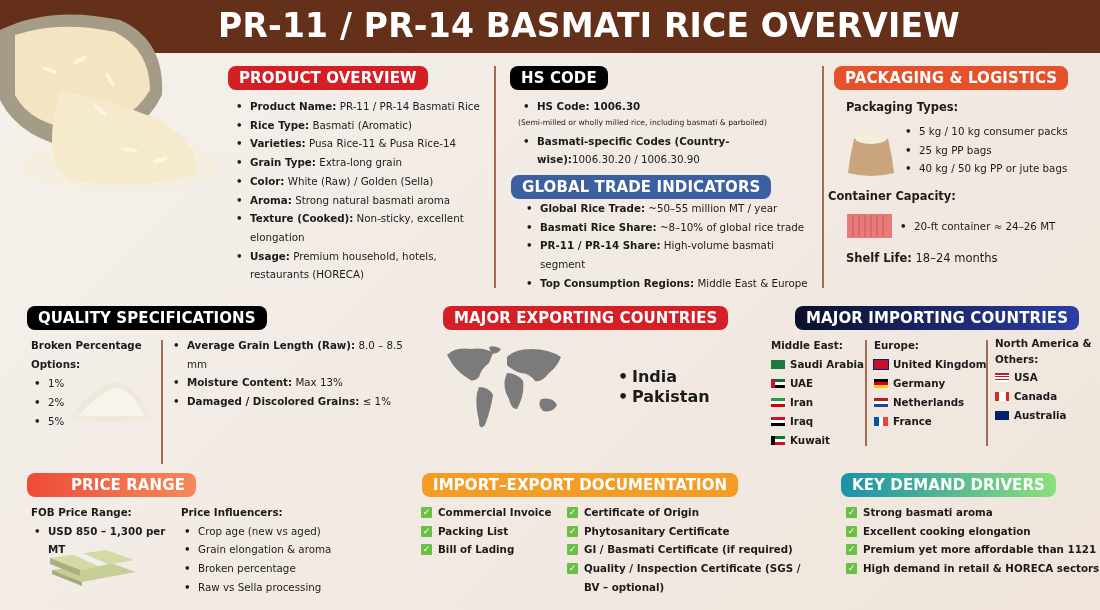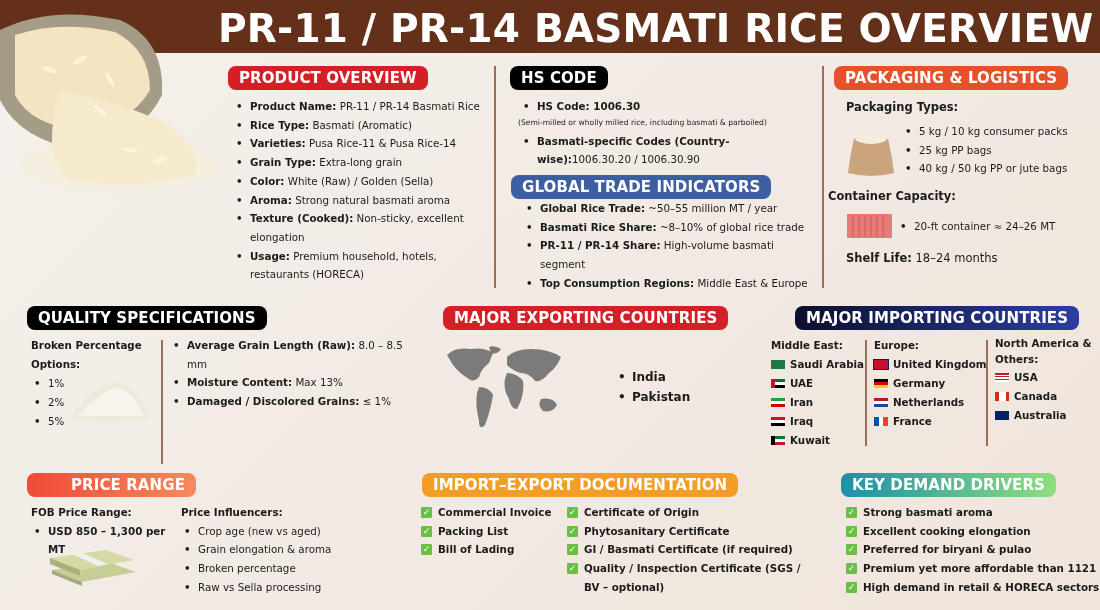--- a/index.html
+++ b/index.html
@@ -8,21 +8,21 @@
     font-family: "DejaVu Sans", sans-serif;
     background: linear-gradient(135deg, #f6f1ec 0%, #f1e9e2 60%, #efe5dc 100%);
     color: #1b1b1b;
     position: relative;
   }
   .header {
     position: absolute; left: 0; top: 0; width: 1100px; height: 53px;
     background: #64301a;
   }
   .title {
-    position: absolute; left: 218px; top: 6px; font-size: 39px; font-weight: bold;
+    position: absolute; left: 218px; top: 6px; font-size: 33px; font-weight: bold;
     color: #fff; letter-spacing: 0.2px; white-space: nowrap;
   }
   .pill {
     position: absolute; height: 24px; border-radius: 8px; color: #fff;
     font-weight: bold; font-size: 15px; line-height: 24px; padding: 0 11px;
     white-space: nowrap; letter-spacing: 0.1px;
   }
   .red { background: #d51f26; }
   .green { background: #000000; text-align: center; }
   .blue { background: #3b5fa1; }
@@ -175,21 +175,21 @@
 <svg style="position:absolute;left:445px;top:343px;" width="120" height="92" viewBox="0 0 120 92">
   <g fill="#7b7b7b">
     <path d="M2 12 Q10 4 25 6 Q40 4 48 10 L44 20 Q36 26 34 34 Q28 40 24 36 Q14 30 8 22 Z"></path>
     <path d="M34 44 Q44 44 48 52 Q46 66 40 82 Q34 88 34 78 Q30 62 32 50Z"></path>
     <path d="M62 14 Q70 6 86 6 Q104 6 116 14 Q112 24 104 30 Q96 40 90 38 Q84 30 76 30 Q68 28 62 22Z"></path>
     <path d="M62 30 Q72 30 78 38 Q80 52 72 66 Q66 66 64 56 Q58 46 60 36Z"></path>
     <path d="M96 56 Q108 54 112 62 Q108 70 98 68 Q92 62 96 56Z"></path>
     <path d="M44 4 Q50 2 56 6 Q52 12 46 10Z"></path>
   </g>
 </svg>
-<div class="blk" style="left:615px;top:367px;font-size:12px;line-height:20px;">
+<div class="blk" style="left:615px;top:367px;font-size:16px;line-height:20px;">
   <ul class="b">
     <li>India</li>
     <li>Pakistan</li>
   </ul>
 </div>
 
 <div class="pill navy" style="left:795px;top:306px;">MAJOR IMPORTING COUNTRIES</div>
 <div class="blk" style="left:771px;top:336px;width:100px;line-height:19px;">
   <div class="b">Middle East:</div>
   <div><span class="flag" style="background:#1d7a3e;"></span><span class="b">Saudi Arabia</span></div>
@@ -253,17 +253,16 @@
     <li>GI / Basmati Certificate (if required)</li>
     <li>Quality / Inspection Certificate (SGS / BV – optional)</li>
   </ul>
 </div>
 
 <div class="pill teal" style="left:841px;top:473px;">KEY DEMAND DRIVERS</div>
 <div class="blk chk" style="left:846px;top:503px;width:254px;">
   <ul class="b">
     <li>Strong basmati aroma</li>
     <li>Excellent cooking elongation</li>
-    <li>Preferred for biryani &amp; pulao</li>
     <li>Premium yet more affordable than 1121</li>
     <li>High demand in retail &amp; HORECA sectors</li>
   </ul>
 </div>
 
 </body></html>

